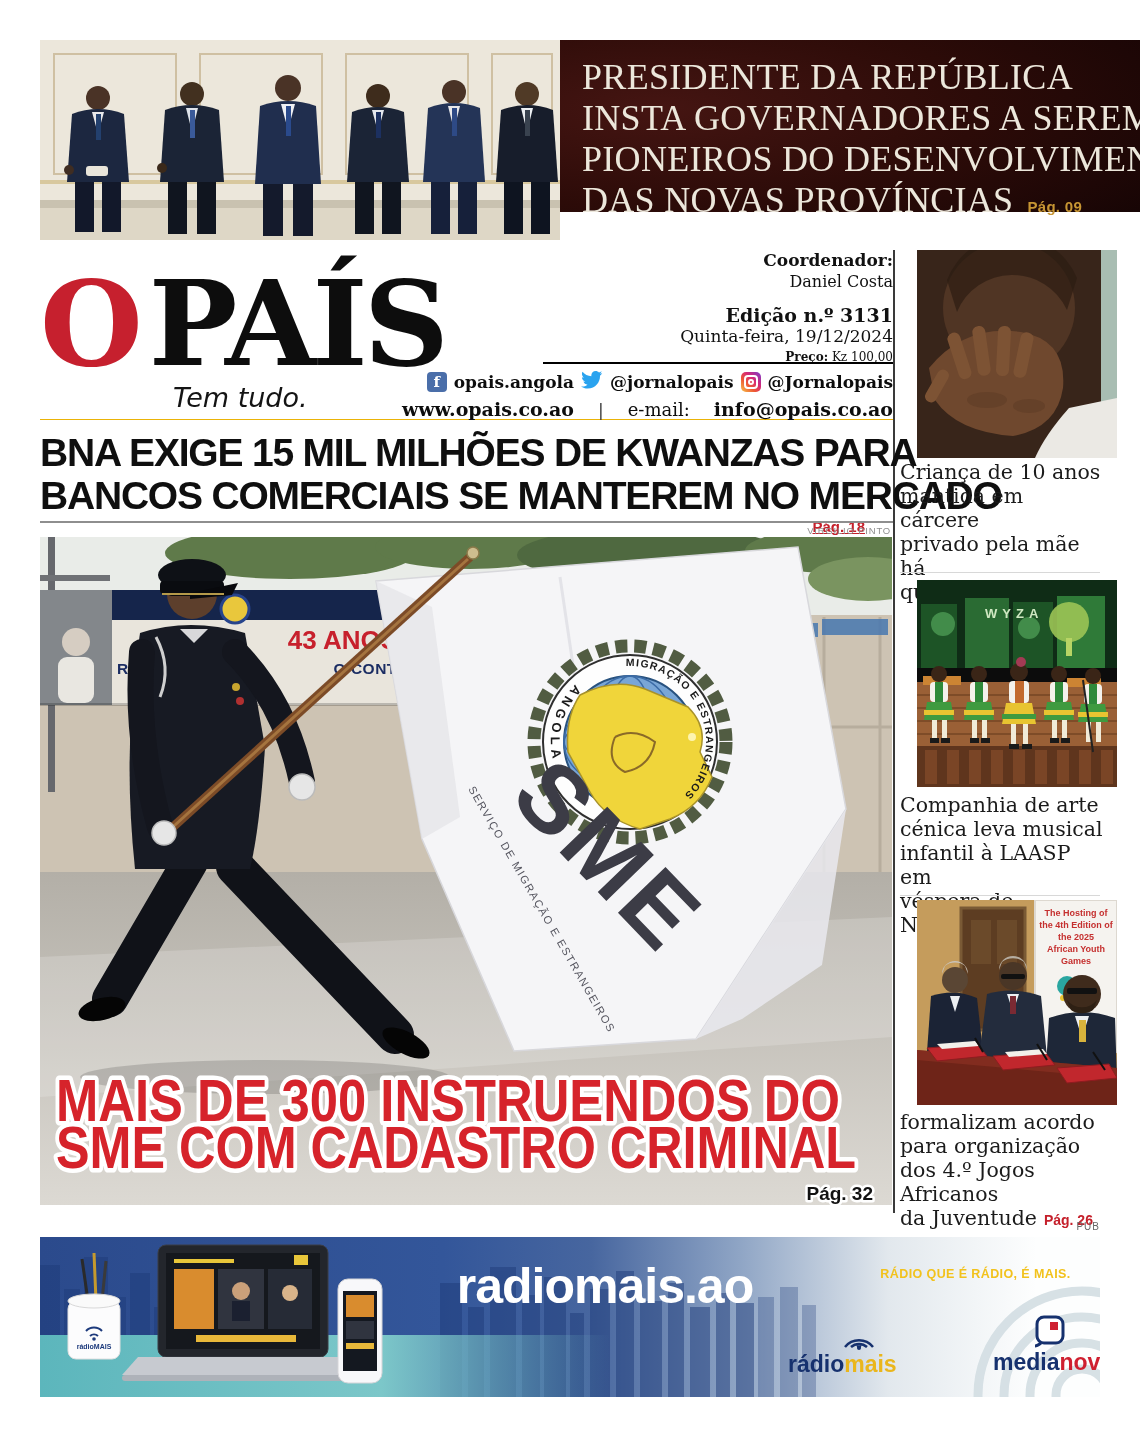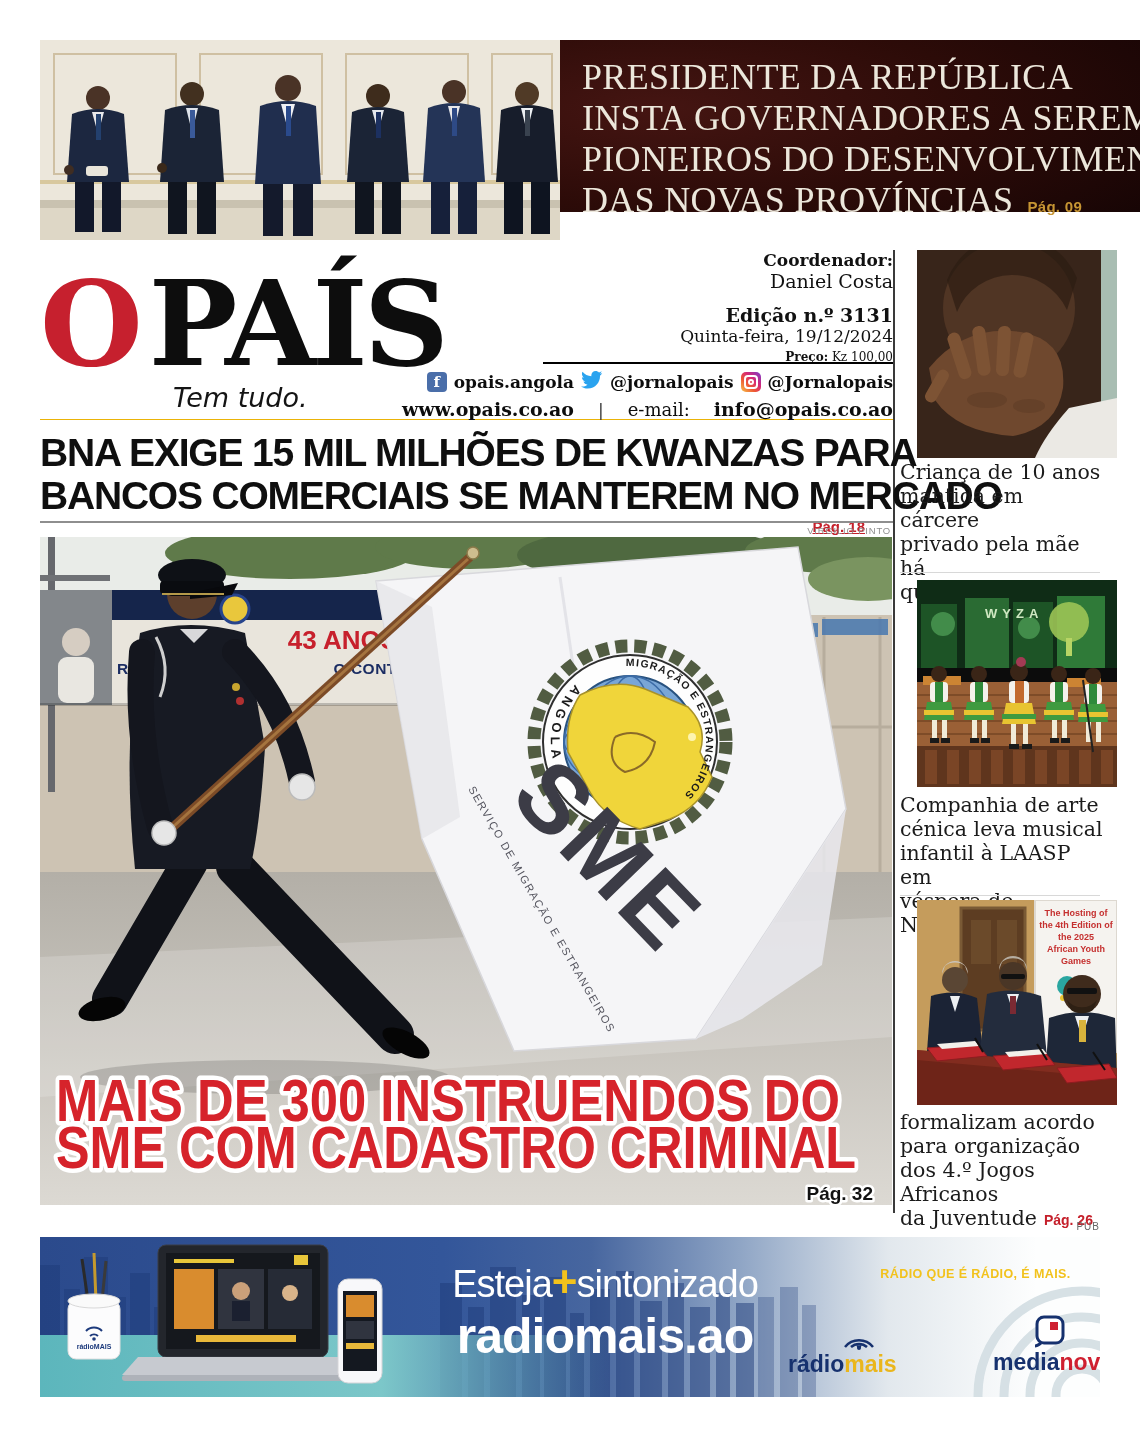--- a/index.html
+++ b/index.html
@@ -16,21 +16,21 @@
     padding:17px 10px 0 22px;letter-spacing:.3px;white-space:nowrap;}
   .tb-pag{font-family:"Liberation Sans",sans-serif;font-size:15px;font-weight:bold;color:#c79533;margin-left:14px;}
 
   
   .masthead{left:40px;top:248px;width:853px;height:172px;border-bottom:1px solid #eab308;}
   .logo{left:0;top:26px;font-family:"DejaVu Serif",serif;font-weight:bold;font-size:118px;line-height:100px;letter-spacing:-4px;color:#0d0d0d;white-space:nowrap;}
   .logo .o{color:#c6202e;margin-right:10px;}
   .tagline{left:133px;top:134px;font-family:"DejaVu Sans",sans-serif;font-style:italic;font-size:27px;color:#141414;}
   .mh-right{right:0;top:2px;width:360px;text-align:right;font-family:"DejaVu Serif",serif;color:#111;}
   .coord-label{font-size:17px;font-weight:bold;line-height:21px;}
-  .coord-name{font-size:19px;line-height:21px;}
+  .coord-name{font-size:16px;line-height:21px;}
   .edition{font-size:19px;font-weight:bold;margin-top:12px;line-height:22px;}
   .mdate{font-size:17px;line-height:21px;}
   .price{font-size:12px;line-height:21px;}
   .price .b,.www-row .b{font-weight:bold;}
   .soc-rule{right:0;top:114px;width:350px;height:2px;background:#000;}
   .social{right:0;top:122px;display:flex;align-items:center;gap:7px;font-family:"DejaVu Serif",serif;font-weight:bold;font-size:17px;color:#0d0d0d;}
   .icon-fb{width:20px;height:20px;border-radius:4px;background:#4a6ea9;color:#fff;font-size:15px;text-align:center;line-height:20px;font-family:"DejaVu Serif",serif;}
   .icon-ig{width:20px;height:20px;border-radius:5px;background:linear-gradient(45deg,#f7c24b 0%,#ee5a34 35%,#d62976 62%,#9136b5 90%);position:relative;}
   .icon-ig i{position:absolute;inset:3px;border:2px solid #fff;border-radius:4px;}
   .icon-ig b{position:absolute;left:7px;top:7px;width:6px;height:6px;border:2px solid #fff;border-radius:50%;}
@@ -571,21 +571,20 @@
       <polygon points="92,118 302,118 318,136 76,136" fill="#c7cad0"></polygon>
       <rect x="76" y="136" width="242" height="6" rx="3" fill="#aeb2b9"></rect>
       <rect x="292" y="40" width="44" height="104" rx="10" fill="#f8f8fa" stroke="#d5d5d8"></rect>
       <rect x="297" y="52" width="34" height="80" fill="#141820"></rect>
       <rect x="300" y="56" width="28" height="22" fill="#d98c2e"></rect>
       <rect x="300" y="82" width="28" height="18" fill="#30343f"></rect>
       <rect x="300" y="104" width="28" height="6" fill="#e8b83a"></rect>
     </g>
   </svg>
   <div class="ad-text">
-    <div class="ad-line1"><span>Esteja</span><span class="plus">+</span><span>sintonizado</span></div>
     <div class="ad-url">radiomais.ao</div>
   </div>
   <div class="ad-slogan">RÁDIO QUE É RÁDIO, É MAIS.</div>
   <div class="radio-arcs">
     <svg width="48" height="30" viewBox="0 0 48 30">
         <path d="M10,26 a18,18 0 0 1 28,0 M16,26 a12,12 0 0 1 16,0 M22,26 a6,6 0 0 1 4,0" stroke="#16316e" stroke-width="2.5" fill="none"></path>
         <circle cx="24" cy="27" r="2" fill="#16316e"></circle>
       </svg>
   </div>
   <div class="radio-logo"><span class="a">rádio</span><span class="b">mais</span></div>

